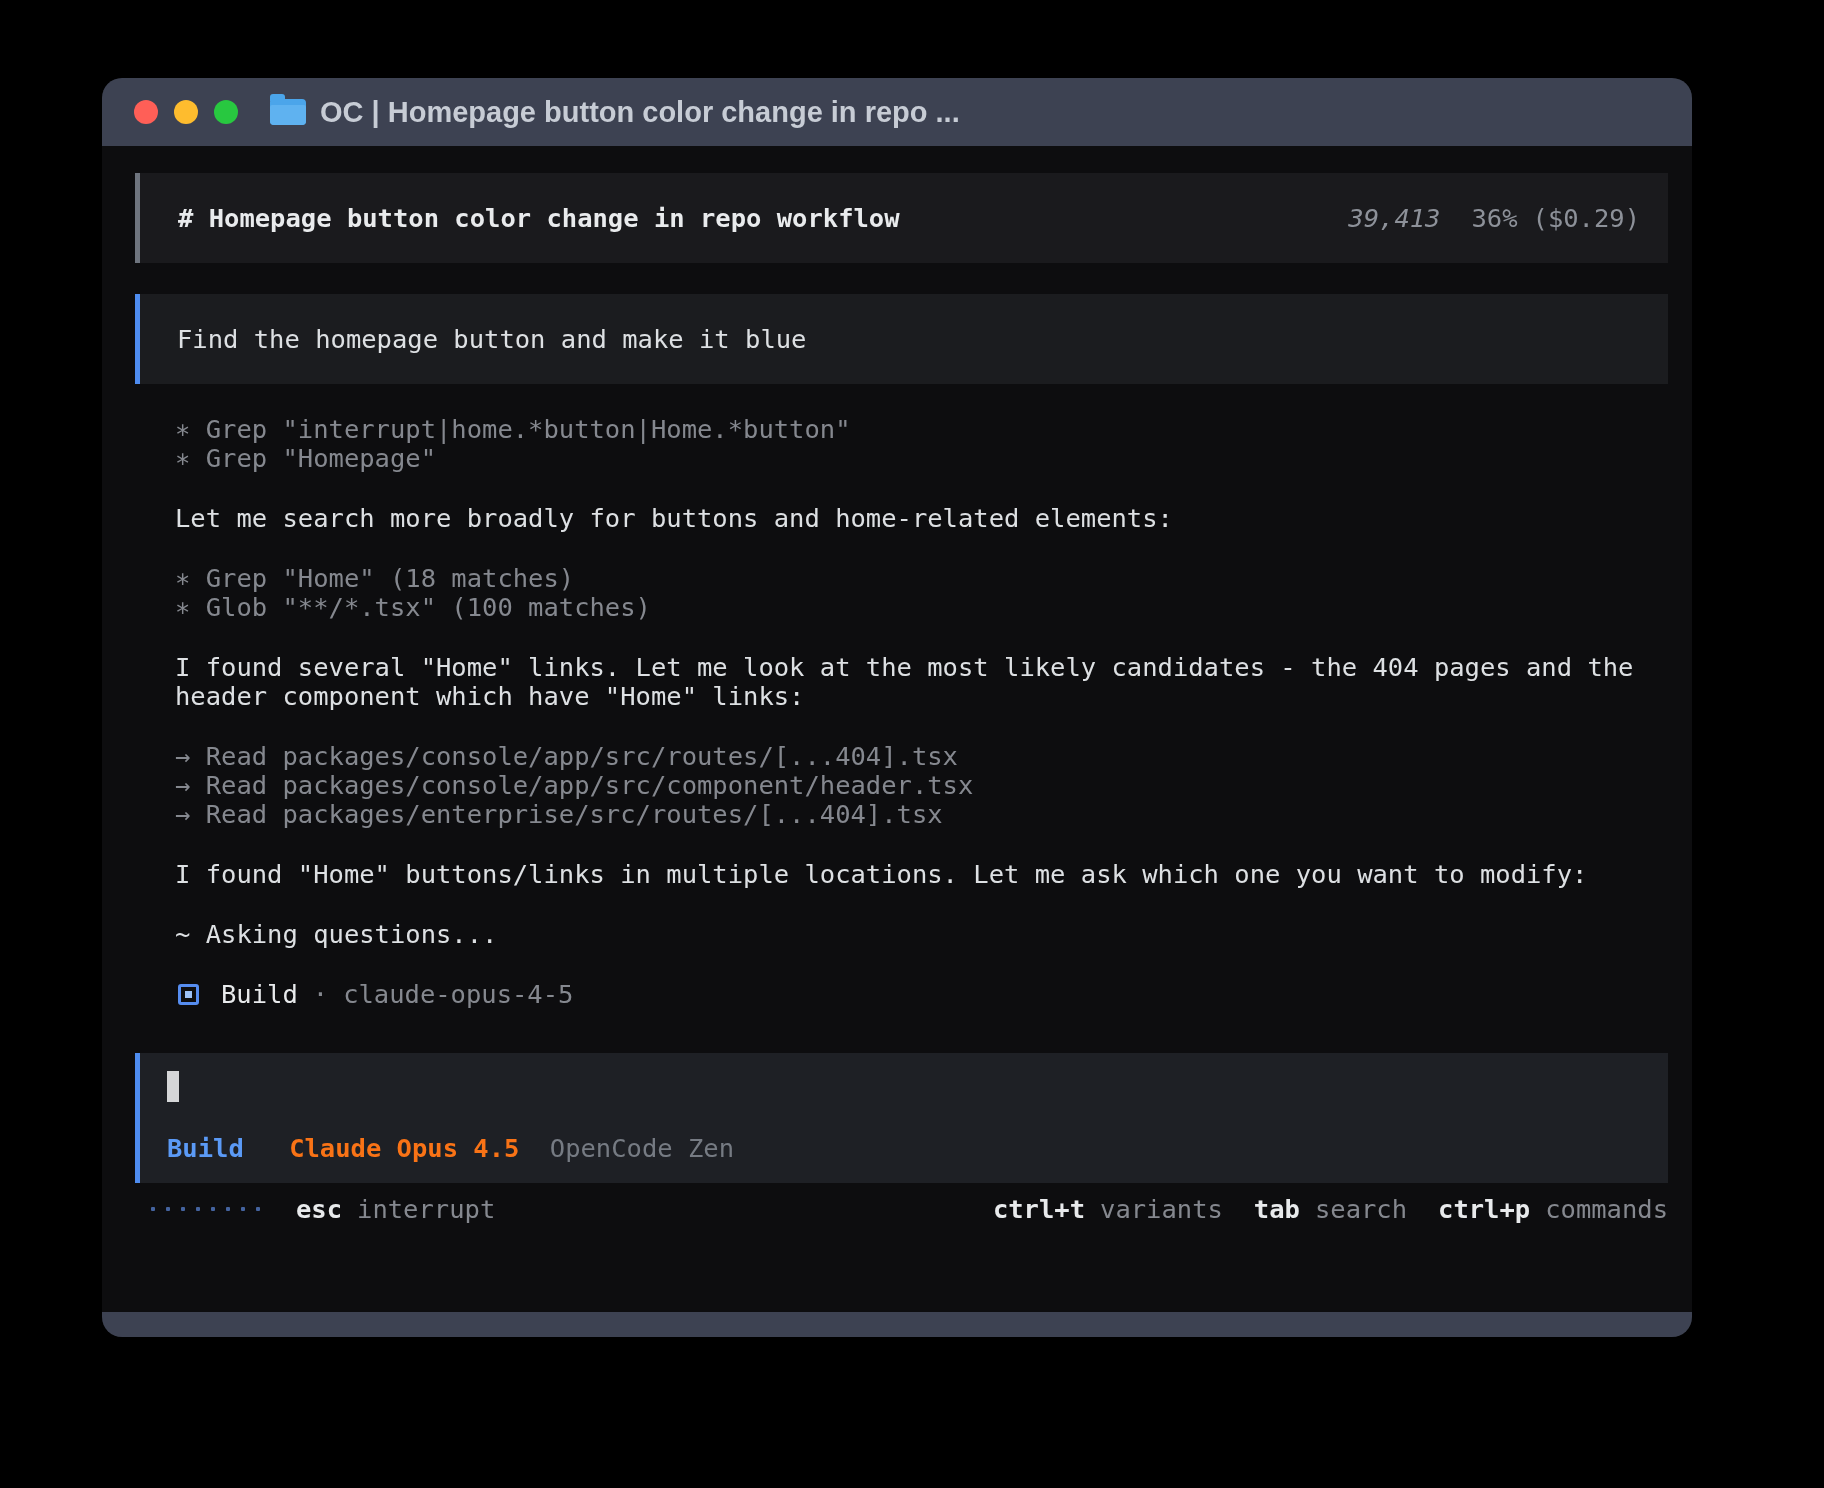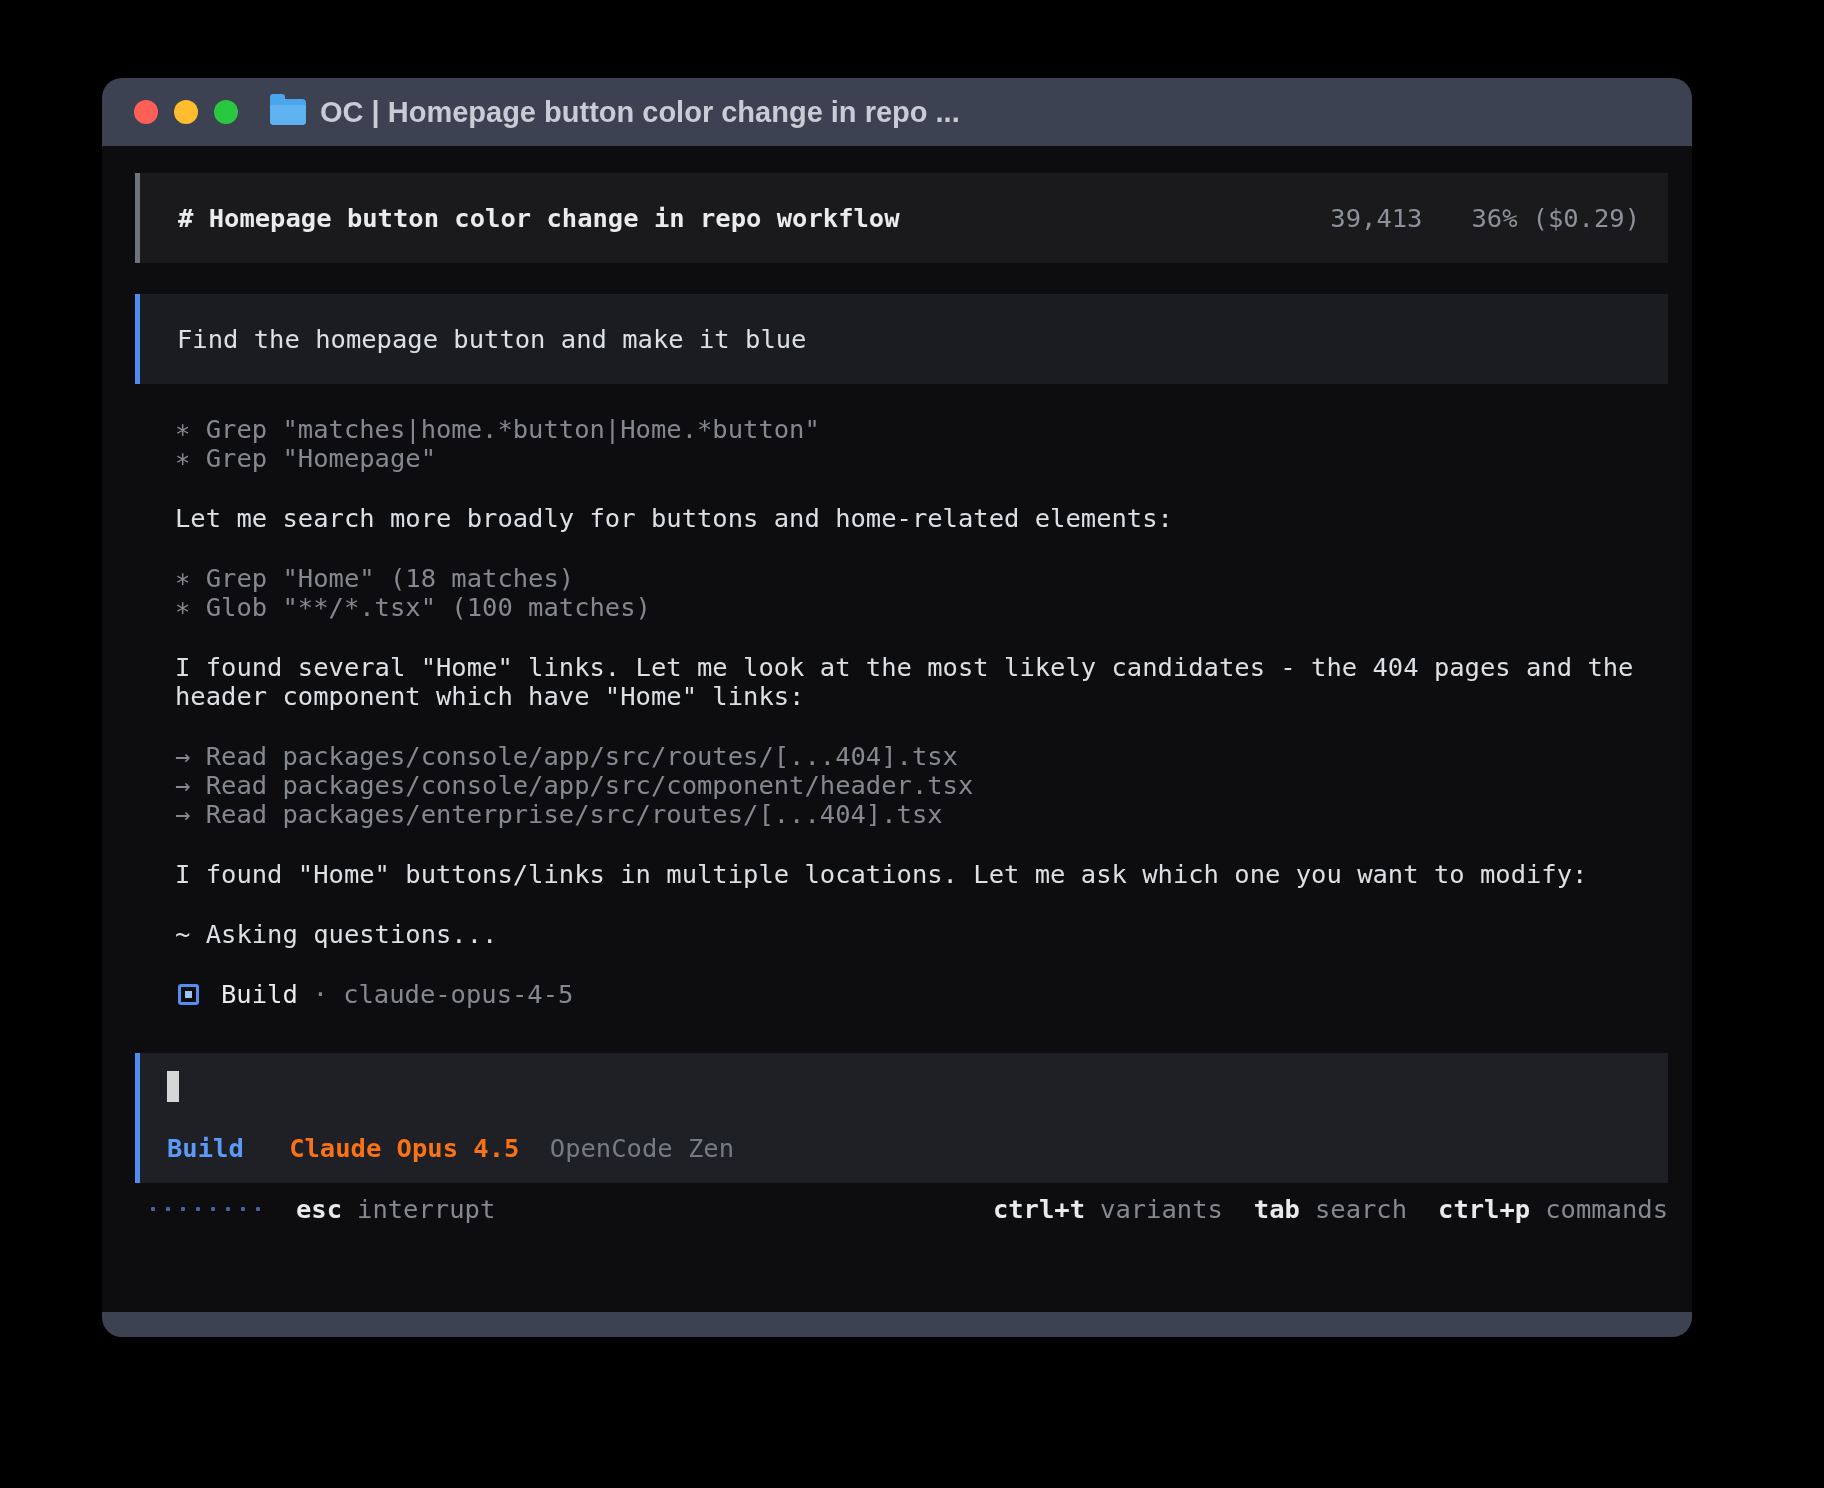--- a/index.html
+++ b/index.html
@@ -57,21 +57,21 @@
   }
 
   .session-header {
     margin-top: 27px; height: 90px; flex: 0 0 90px;
     background: #1a1a1d; border-left: 5px solid #6e747e;
     display: flex; align-items: center; justify-content: space-between;
     padding-left: 38px; padding-right: 28px;
   }
   .sh-title { font-weight: bold; color: #e9ebed; white-space: nowrap; }
   .sh-stats { color: #8d9199; white-space: nowrap; }
-  .sh-stats .tokens { margin-right: 49px; }
+  .sh-stats .tokens { margin-right: 31px; font-style: italic; }
   .sh-stats .pct { margin-right: 15px; }
 
   .user-block {
     margin-top: 31px; height: 90px; flex: 0 0 90px;
     background: #1b1c1f; border-left: 5px solid #4e8cf0;
     display: flex; align-items: center;
     padding-left: 37px; color: #dde0e3; white-space: nowrap;
   }
 
   .convo { margin-top: 31px; margin-left: 40px; }
@@ -145,21 +145,21 @@
         <span class="tokens">39,413</span><span class="pct">36%</span><span class="cost">($0.29)</span>
       </span>
     </div>
 
     <div class="user-block">
       <span>Find the homepage button and make it blue</span>
     </div>
 
     <div class="convo">
       <div class="para tool">
-        <div class="line">∗ Grep "matches|home.*button|Home.*button"</div>
+        <div class="line">∗ Grep "interrupt|home.*button|Home.*button"</div>
         <div class="line">∗ Grep "Homepage"</div>
       </div>
       <div class="para text">
         <div class="line">Let me search more broadly for buttons and home-related elements:</div>
       </div>
       <div class="para tool">
         <div class="line">∗ Grep "Home" (18 matches)</div>
         <div class="line">∗ Glob "**/*.tsx" (100 matches)</div>
       </div>
       <div class="para text">

